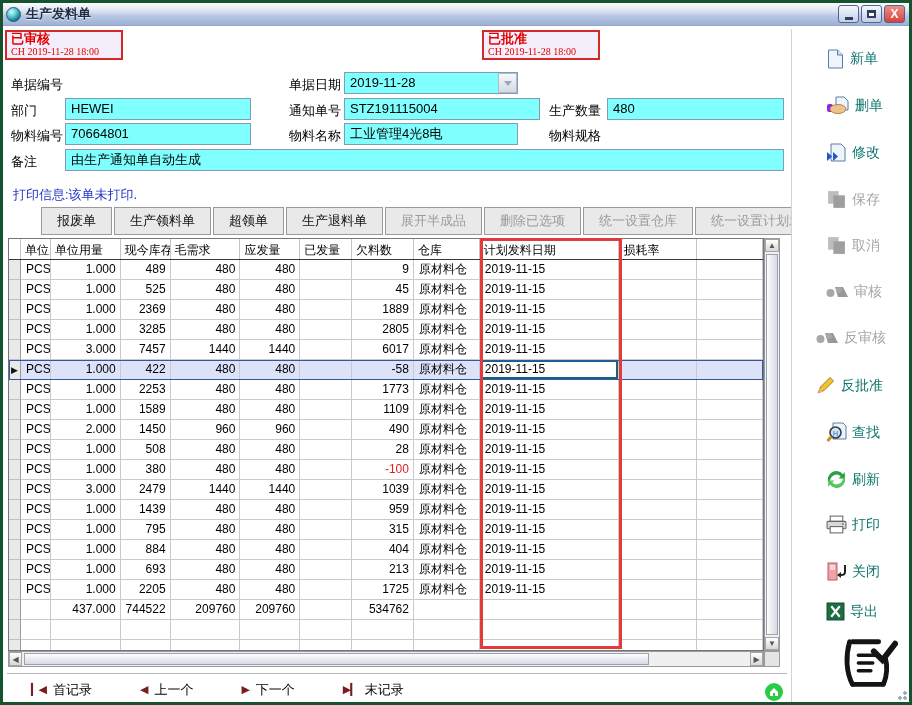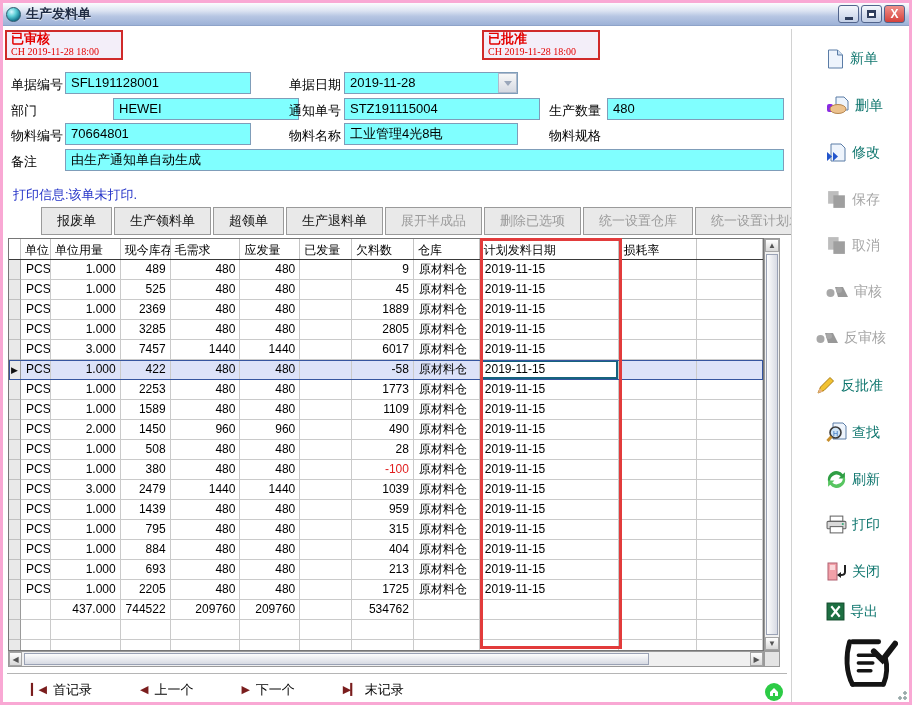--- a/index.html
+++ b/index.html
@@ -1,17 +1,17 @@
 <!DOCTYPE html>
 <html><head>
 <meta charset="utf-8">
 <style>
   html,body{margin:0;padding:0;background:#6b7f9e;}
   *{box-sizing:border-box;}
-  .window{width:912px;height:705px;position:relative;background:#fff;border:3px solid #f9a8d4;
+  .window{width:912px;height:705px;position:relative;background:#fff;border:3px solid #14532d;
     font-family:"Liberation Sans","DejaVu Sans",sans-serif;overflow:hidden;}
   
   .titlebar{height:23px;background:linear-gradient(#fbfcfe,#dde4f2 35%,#b7c6e3 60%,#9db2d7);
     display:flex;align-items:center;padding:0 3px;gap:5px;border-bottom:1px solid #8ea3c9;}
   .app-ico{width:15px;height:15px;border-radius:50%;
     background:radial-gradient(circle at 35% 30%, #d8f7ff 0%, #5fd0d8 35%, #1b7f96 70%, #0d4a60 100%);
     border:1px solid #2b5a6e;}
   .title{font-weight:bold;font-size:13px;color:#1f2c44;text-shadow:0 1px 0 #ffffffaa;}
   .winbtns{margin-left:auto;display:flex;gap:2px;padding-right:1px;}
   .wbtn{width:21px;height:18px;border:1px solid #51648c;border-radius:3px;display:flex;
@@ -112,29 +112,28 @@
   <div class="badge" style="left:2px;top:27px;">
     <span class="st">已审核</span>
     <span class="dt">CH 2019-11-28 18:00</span>
   </div>
   <div class="badge" style="left:479px;top:27px;">
     <span class="st">已批准</span>
     <span class="dt">CH 2019-11-28 18:00</span>
   </div>
 
   <span class="lbl" style="left:8px;top:73px;">单据编号</span>
-  <div class="fld" style="left:62px;top:69px;width:186px;">SFL191128001</div>
   <span class="lbl" style="left:286px;top:73px;">单据日期</span>
   <div class="fld" style="left:341px;top:69px;width:174px;">2019-11-28</div>
   <div class="combo-btn" style="left:495px;top:70px;">
     <span class="combo-arrow"></span>
   </div>
 
   <span class="lbl" style="left:8px;top:99px;">部门</span>
-  <div class="fld" style="left:62px;top:95px;width:186px;margin-left:48px;">HEWEI</div>
+  <div class="fld" style="left:62px;top:95px;width:186px;">HEWEI</div>
   <span class="lbl" style="left:286px;top:99px;">通知单号</span>
   <div class="fld" style="left:341px;top:95px;width:196px;">STZ191115004</div>
   <span class="lbl" style="left:546px;top:99px;">生产数量</span>
   <div class="fld" style="left:604px;top:95px;width:177px;">480</div>
 
   <span class="lbl" style="left:8px;top:124px;">物料编号</span>
   <div class="fld" style="left:62px;top:120px;width:186px;">70664801</div>
   <span class="lbl" style="left:286px;top:124px;">物料名称</span>
   <div class="fld" style="left:341px;top:120px;width:174px;">工业管理4光8电</div>
   <span class="lbl" style="left:546px;top:124px;">物料规格</span>

